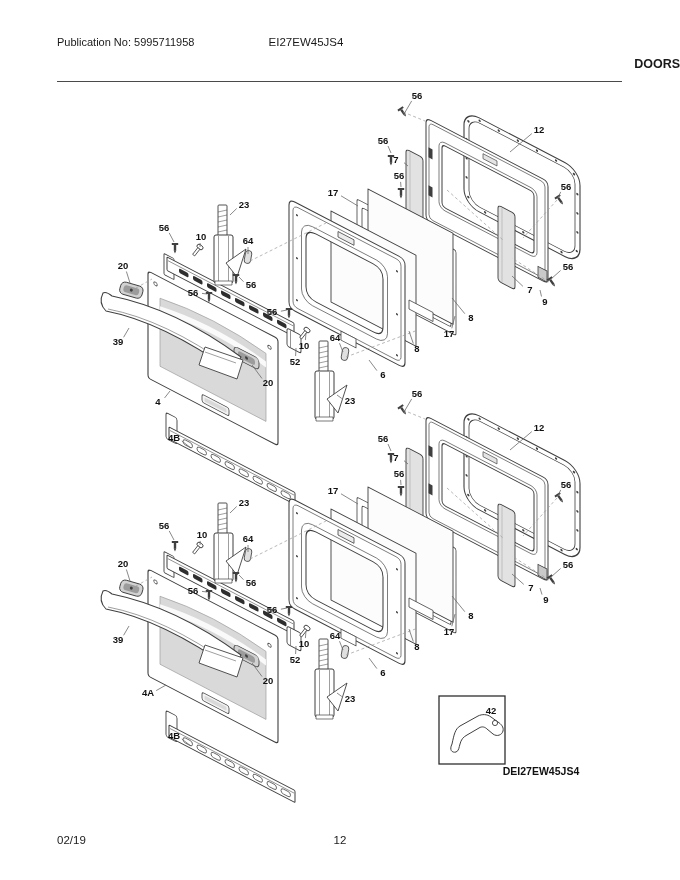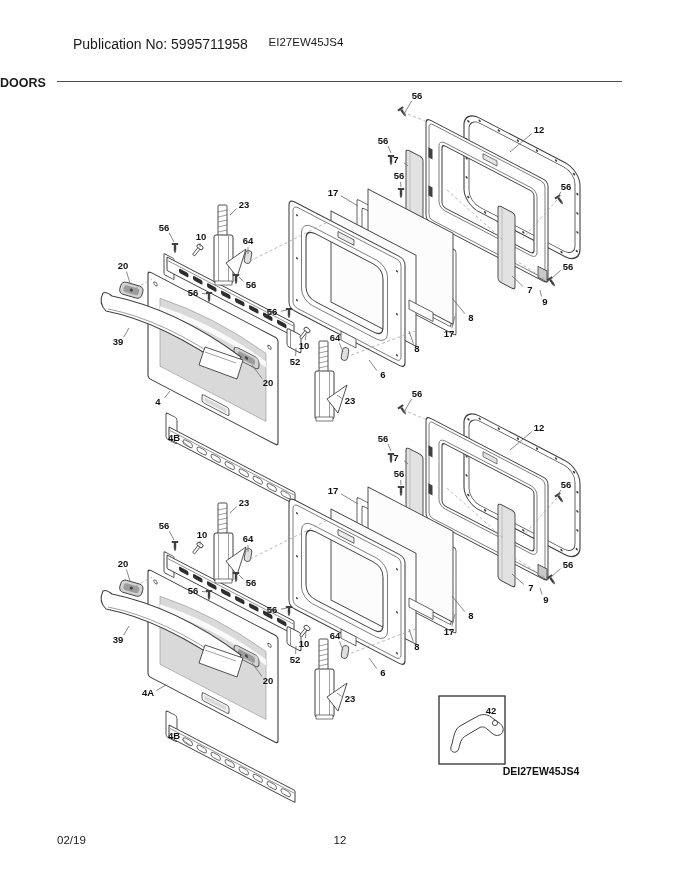--- a/index.html
+++ b/index.html
@@ -1,22 +1,22 @@
 <!DOCTYPE html>
 <html><head>
 <meta charset="utf-8">
 <style>
   html,body{margin:0;padding:0;}
   body{
     width:680px;height:880px;position:relative;background:#ffffff;
     font-family:"Liberation Sans", sans-serif;color:#1a1a1a;overflow:hidden;
   }
-  .hdr-pub{position:absolute;left:73px;top:36px;font-size:14px;text-align:right;}
+  .hdr-pub{position:absolute;left:57px;top:36px;font-size:11px;text-align:right;}
   .hdr-model{position:absolute;left:0;top:36px;width:612px;text-align:center;font-size:11.5px;}
-  .hdr-title{position:absolute;left:0;top:76px;width:680px;text-align:left;font-size:12.5px;font-weight:bold;}
+  .hdr-title{position:absolute;left:0;top:57px;width:680px;text-align:right;font-size:12.5px;font-weight:bold;}
   .hdr-rule{position:absolute;left:57px;top:81px;width:565px;border-top:1.5px solid #4a4a4a;}
   .ftr-date{position:absolute;left:57px;top:834px;font-size:11.5px;}
   .ftr-page{position:absolute;left:0;top:834px;width:680px;text-align:center;font-size:11.5px;}
   svg{position:absolute;left:0;top:0;}
   .ln{stroke:#3f3f3f;fill:#ffffff;}
   text.callout{font-family:"Liberation Sans",sans-serif;font-weight:bold;font-size:9.5px;fill:#111;}
 </style>
 </head>
 <body>
 

